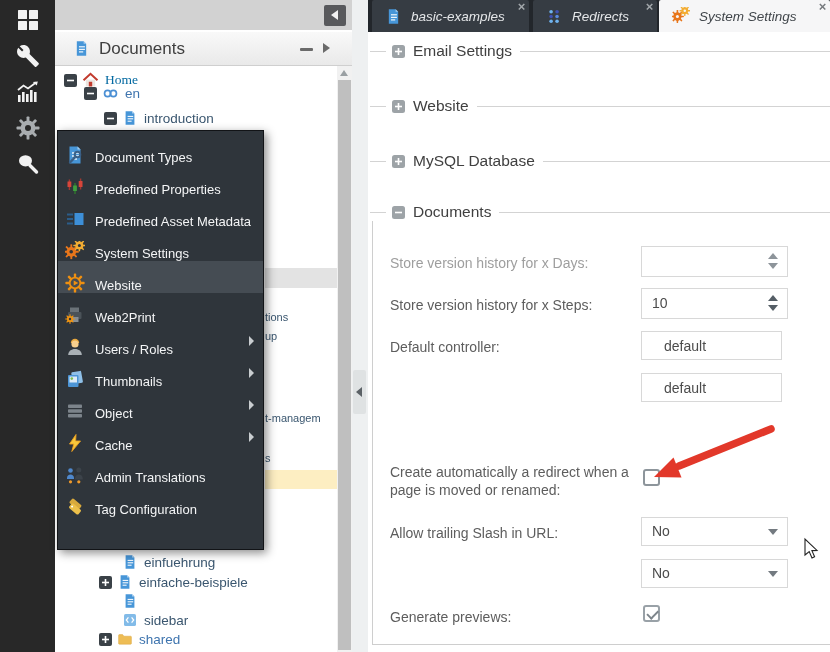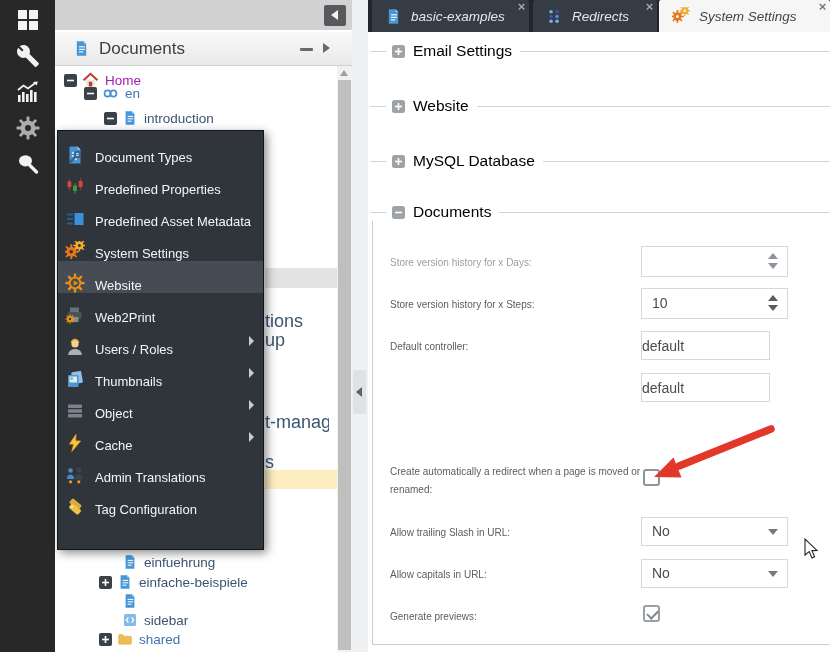--- a/index.html
+++ b/index.html
@@ -21,24 +21,24 @@
   .west-header .hicon { margin-left:18px; }
   .west-header .htitle { margin-left:9px; font-size:17px; color:#3f3f3f; }
   .tool-min { position:absolute; left:245px; top:16px; width:13px; height:3px; background:#6a6a6a; border-radius:1px; }
   .tool-arr { position:absolute; left:268px; top:11px; width:0; height:0;
      border-top:5px solid transparent; border-bottom:5px solid transparent; border-left:7px solid #6a6a6a; }
 
   .tree { position:absolute; left:0; top:66px; width:282px; height:586px; background:#fff; overflow:hidden; }
   .trow { position:absolute; height:20px; display:flex; align-items:center; white-space:nowrap; cursor:pointer; }
   .trow .tlabel { margin-left:6px; font-size:13.5px; color:#3a566f; }
   .trow .tlabel.blue { color:#3e74ae; }
-  .trow .tlabel.dark { color:#a21caf; }
+  .trow .tlabel.dark { color:#0369a1;font-family:Liberation Serif, serif; }
   .tico { margin-left:5px; }
   .band { position:absolute; left:210px; width:72px; }
-  .frag { position:absolute; left:210px; font-size:18px; color:#3a566f; white-space:nowrap; overflow:hidden; width:64px; }
+  .frag { position:absolute; left:210px; font-size:11px; color:#3a566f; white-space:nowrap; overflow:hidden; width:64px; }
 
   .vscroll { position:absolute; left:282px; top:66px; width:15px; height:586px; background:#f1f1f1; }
   .vscroll .up { position:absolute; left:3px; top:4px; width:0; height:0;
      border-left:4.5px solid transparent; border-right:4.5px solid transparent; border-bottom:6px solid #9aa0a3; }
   .vscroll .thumb { position:absolute; left:1px; top:14px; width:13px; height:570px; background:#bfbfbf; }
 
   
   .splitter { position:absolute; left:352px; top:0; width:16px; height:652px; background:#eef0f1; }
   .split-handle { position:absolute; left:1px; top:370px; width:13px; height:44px; background:#dfe2e3; border-radius:2px; }
   .split-handle .tri { position:absolute; left:3px; top:17px; width:0; height:0;
@@ -64,30 +64,30 @@
   .mitem .mi { margin-left:7px; width:20px; height:20px; flex:0 0 20px; }
   .mitem .mlabel { margin-left:10px; font-size:13px; color:#f4f5f6; white-space:nowrap; }
   .mitem .sub { position:absolute; right:9px; top:11px; width:0; height:0;
      border-top:5px solid transparent; border-bottom:5px solid transparent; border-left:5.5px solid #c9cdd0; }
 
   
   .main { position:absolute; left:368px; top:32px; width:462px; height:620px; background:#fff; overflow:hidden; }
   .sec { position:absolute; left:0; width:470px; height:18px; display:flex; align-items:center; cursor:pointer; }
   .sec .dash { width:16px; height:1px; background:#d3d3d3; margin-left:2px; }
   .sec .sico { margin-left:6px; }
-  .sec .slabel { margin-left:8px; font-size:15.5px; color:#000000; white-space:nowrap; }
+  .sec .slabel { margin-left:8px; font-size:15.5px; color:#404040; white-space:nowrap; }
   .sec .line { flex:1; height:1px; background:#d3d3d3; margin-left:8px; }
   .fieldset-box { position:absolute; left:4px; top:180px; width:470px; height:433px;
      border-left:1px solid #cecece; border-bottom:1px solid #cecece; }
 
-  .flabel { position:absolute; left:22px; width:252px; font-size:10px; color:#5d5d5d; line-height:18px; }
+  .flabel { position:absolute; left:22px; width:252px; font-size:14px; color:#5d5d5d; line-height:18px; }
   .flabel.dim { color:#9e9e9e; }
   .fieldbox { position:absolute; left:273px; width:147px; border:1px solid #d8d8d8; background:#fff; }
-  input.txt { position:absolute; left:273px; width:129px; height:29px; border:1px solid #d8d8d8;
-     font-family:"Liberation Sans", sans-serif; font-size:14px; color:#4c4c4c; padding:0 0; outline:none; }
+  input.txt { position:absolute; left:273px; width:141px; height:29px; border:1px solid #d8d8d8;
+     font-family:"Liberation Sans", sans-serif; font-size:14px; color:#4c4c4c; padding:0 22px; outline:none; }
   .spinner { height:31px; }
   .spinner .val { position:absolute; left:10px; top:6px; font-size:14px; color:#4c4c4c; }
   .spin { position:absolute; right:9px; top:6px; display:flex; flex-direction:column; gap:4px; }
   .spin .u { width:0; height:0; border-left:5px solid transparent; border-right:5px solid transparent; border-bottom:6px solid #8d949a; }
   .spin .d { width:0; height:0; border-left:5px solid transparent; border-right:5px solid transparent; border-top:6px solid #8d949a; }
   .spin.strong .u { border-bottom-color:#555e66; }
   .spin.strong .d { border-top-color:#555e66; }
   .combo { height:29px; cursor:pointer; }
   .combo .val { position:absolute; left:10px; top:5px; font-size:14px; color:#4c4c4c; }
   .combo .ca { position:absolute; right:9px; top:11px; width:0; height:0;
@@ -416,21 +416,20 @@
 
     <div class="flabel" style="top:431px">Create automatically a redirect when a page is moved or renamed:</div>
     <div class="cbx" style="top:437px"></div>
 
     <div class="flabel" style="top:492px">Allow trailing Slash in URL:</div>
     <div class="fieldbox combo" style="top:485px">
       <span class="val">No</span>
       <div class="ca"></div>
     </div>
 
-    <div class="flabel" style="top:534px">Allow capitals in URL:</div>
     <div class="fieldbox combo" style="top:527px">
       <span class="val">No</span>
       <div class="ca"></div>
     </div>
 
     <div class="flabel" style="top:576px">Generate previews:</div>
     <div class="cbx checked" style="top:573px"></div>
   </div>
 
   <div class="menu">

